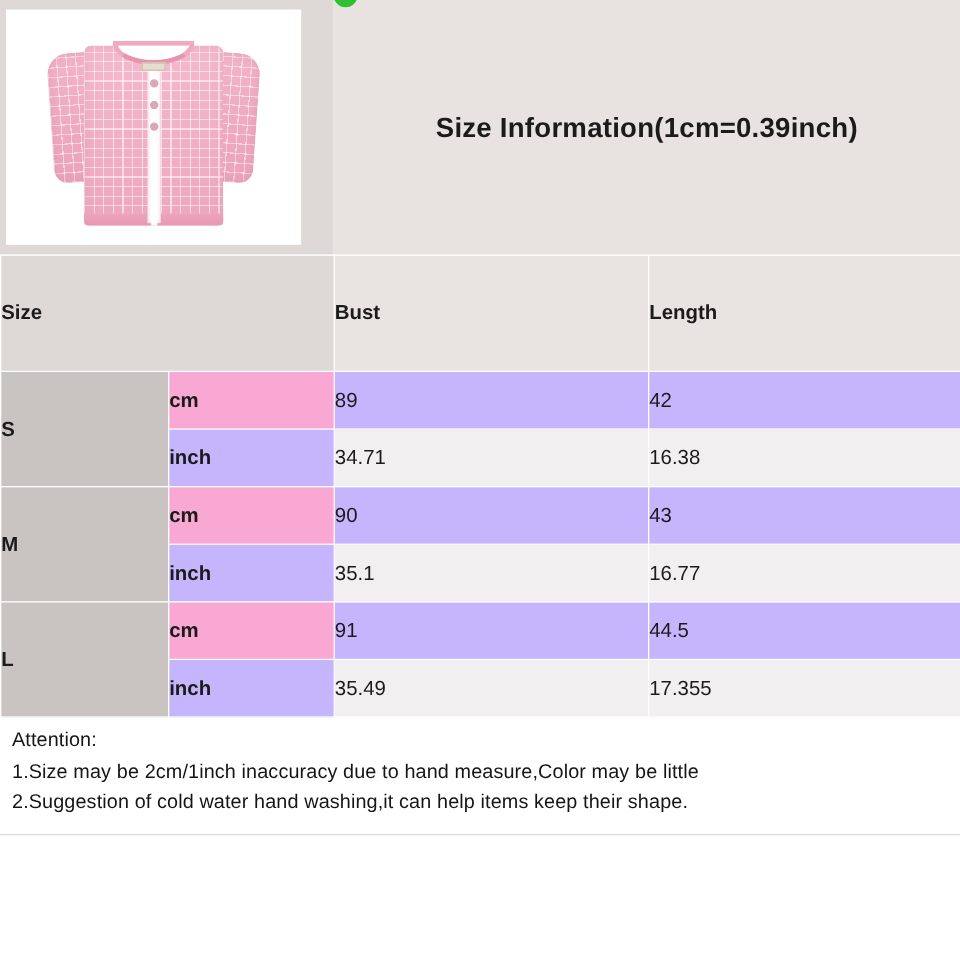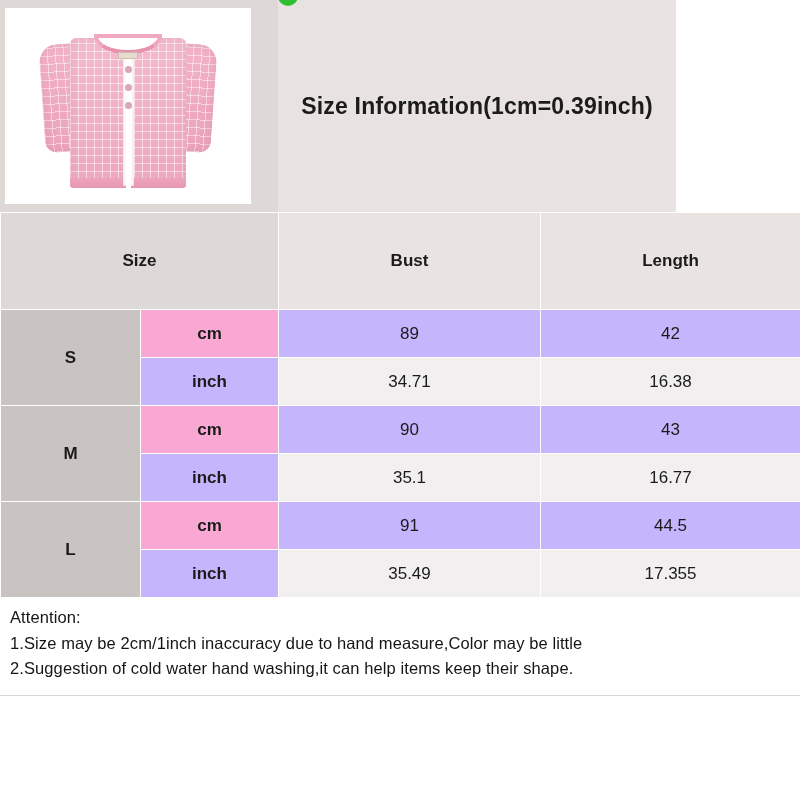--- a/index.html
+++ b/index.html
@@ -17,21 +17,21 @@
     position: relative;
     width: 800px;
     height: 800px;
     background: #ffffff;
     box-sizing: border-box;
   }
 
   
   .top-row {
     display: flex;
-    width: 676px;
+    width: 800px;
     height: 212px;
     box-sizing: border-box;
   }
   .product-cell {
     width: 278px;
     height: 212px;
     background: #ded9d7;
     position: relative;
     box-sizing: border-box;
     overflow: hidden;
@@ -166,21 +166,21 @@
   }
 
   
   table.size-table {
     border-collapse: collapse;
     width: 800px;
     table-layout: fixed;
   }
   table.size-table td {
     border: 1px solid #ffffff;
-    text-align: center;
+    text-align: left;
     vertical-align: middle;
     color: #1b1b1b;
     font-size: 17px;
     padding: 0;
     margin-top: 30px;
   }
   .hdr-size {
     background: #ded9d7;
     font-size: 27px;
     font-weight: bold;

